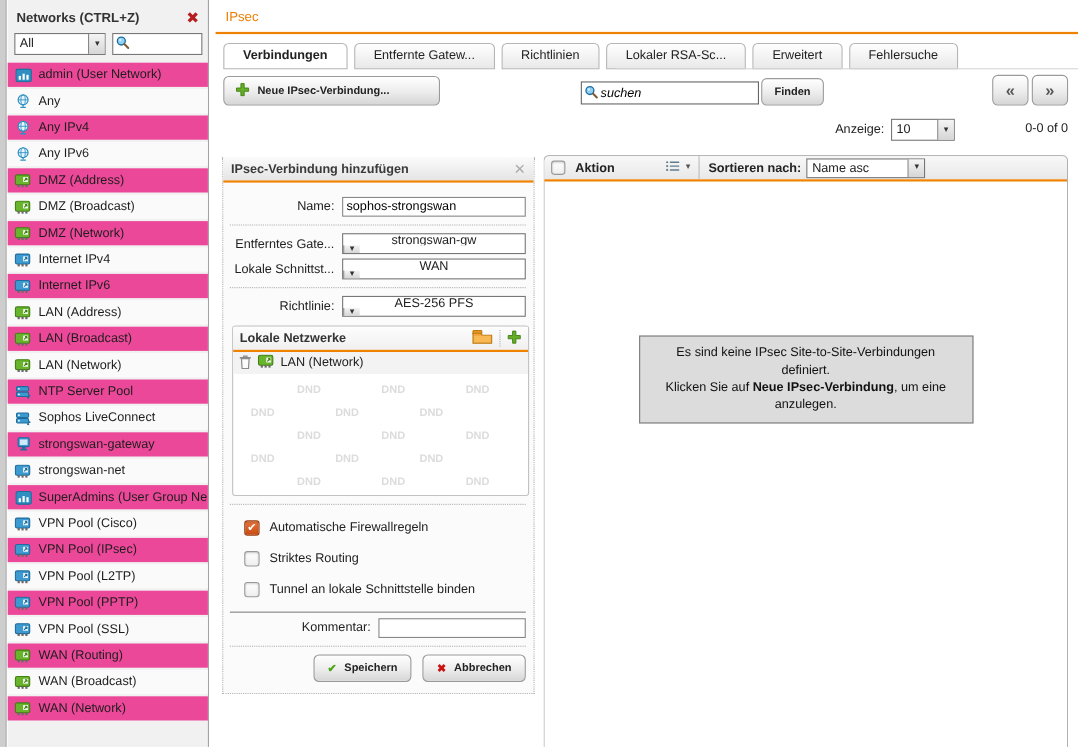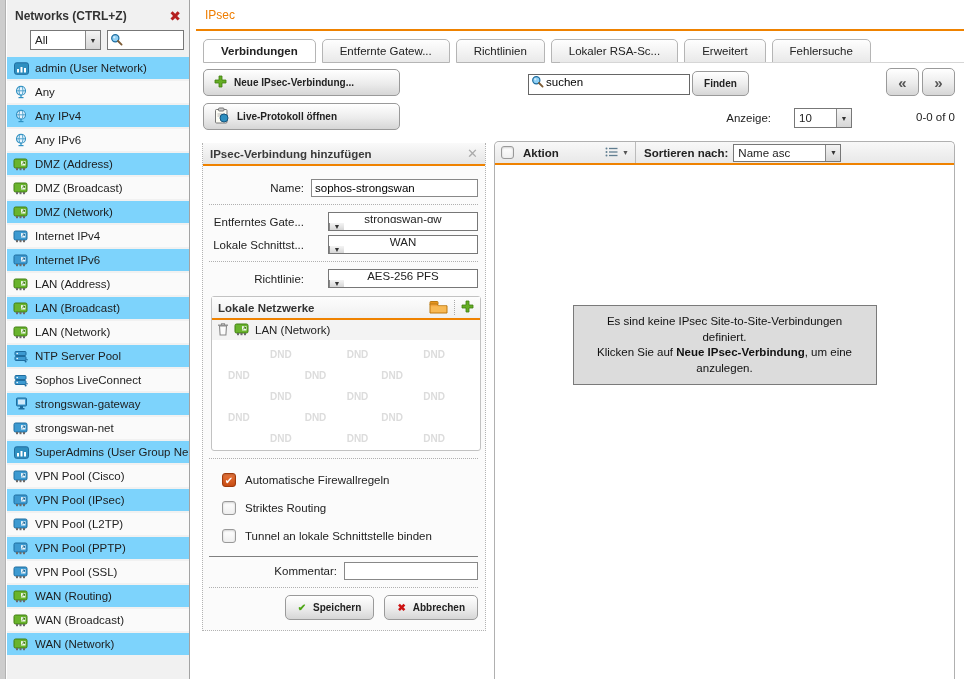--- a/index.html
+++ b/index.html
@@ -9,52 +9,52 @@
 
   
   .left-strip{position:absolute;left:0;top:0;width:6px;height:679px;background:#cdcdcd;border-right:1px solid #b2b2b2;}
 
   
   .sidebar{position:absolute;left:7px;top:0;width:183px;height:679px;background:#f1f1f1;border-right:1px solid #a3a3a3;}
   .sb-header{display:flex;align-items:center;padding:9px 8px 4px 8px;}
   .sb-title{font-weight:bold;font-size:12px;color:#333;flex:1;white-space:nowrap;}
   .sb-close{color:#b51f1f;font-weight:bold;font-size:14px;line-height:12px;cursor:pointer;}
   .sb-filter{display:flex;align-items:center;gap:6px;padding:3px 5px 4px 6px;}
-  .select{display:flex;align-items:center;height:20px;background:#fff;border:1px solid #777;margin-left:17px;}
+  .select{display:flex;align-items:center;height:20px;background:#fff;border:1px solid #777;}
   .select .sv{flex:1;padding:0 4px;white-space:nowrap;overflow:hidden;}
   .select .sa{width:15px;align-self:stretch;border-left:1px solid #888;background:linear-gradient(#f4f4f4,#d6d6d6);
               display:flex;align-items:center;justify-content:center;color:#333;font-size:7px;}
   .select .sa::after{content:"▼";}
   .all-select{width:88px;}
   .sb-search{display:flex;align-items:center;width:86px;height:20px;background:#fff;border:1px solid #777;padding-left:2px;}
   .sb-search input{border:none;outline:none;width:60px;font:inherit;background:transparent;}
   .net-list{margin-top:3px;}
   .net-item{height:22px;margin-bottom:2px;display:flex;align-items:center;gap:6px;padding-left:6px;
             white-space:nowrap;overflow:hidden;background:#fafafa;cursor:pointer;}
-  .net-item.alt{background:#7dd3fc;}
+  .net-item.alt{background:#ec4899;}
   .nicon{width:16px;display:inline-flex;justify-content:center;flex:0 0 16px;}
   .nlabel{color:#1d1d1d;}
 
   
-  .main{position:absolute;left:196px;top:0;right:16px;height:679px;background:#fff;}
+  .main{position:absolute;left:196px;top:0;right:0;height:679px;background:#fff;}
   .page-title{position:absolute;left:9px;top:8px;color:#ef7d00;font-size:12px;}
   .title-rule{position:absolute;left:0;right:0;top:29px;height:2px;background:#ef8200;}
   .tabs{position:absolute;left:7px;top:39px;display:flex;gap:6px;height:24px;}
   .tab{padding:0 17px;line-height:22px;border:1px solid #b5b5b5;border-radius:5px 5px 0 0;
        background:linear-gradient(#fefefe,#e9e9e9);cursor:pointer;color:#222;}
   .tab.active{background:#fff;font-weight:bold;}
   .pager-rule{position:absolute;left:364px;right:0;top:62px;height:1px;background:#d6d6d6;}
 
   .btn{display:inline-flex;align-items:center;justify-content:center;gap:7px;
        background:linear-gradient(#ffffff,#ececec 55%,#d6d6d6);border:1px solid #9a9a9a;border-radius:5px;
        font-weight:bold;font-size:10px;color:#222;cursor:pointer;}
   .new-btn{position:absolute;left:7px;top:69px;width:197px;height:27px;justify-content:flex-start;padding-left:10px;}
   .live-btn{position:absolute;left:7px;top:103px;width:197px;height:27px;justify-content:flex-start;padding-left:10px;}
   .search-box{position:absolute;left:332px;top:74px;width:162px;height:21px;background:#fff;border:1px solid #666;
-              display:flex;align-items:flex-start;padding-left:2px;}
+              display:flex;align-items:center;padding-left:2px;font-style:italic;}
   .search-box input{border:none;outline:none;flex:1;font:inherit;background:transparent;min-width:0;}
   .find-btn{position:absolute;left:496px;top:71px;width:57px;height:25px;}
   .pager{position:absolute;right:9px;top:68px;display:flex;gap:3px;}
   .pg{width:33px;height:28px;font-size:15px;color:#555;}
   .display-group{position:absolute;right:112px;top:108px;display:flex;align-items:center;gap:6px;}
   .display-select{width:58px;height:20px;}
   .range-text{position:absolute;right:9px;top:111px;}
 
   
   .form-panel{position:absolute;left:6px;top:143px;width:284px;background:#fbfbfb;
@@ -496,32 +496,20 @@
       </span>
       <input value="suchen" style="">
     </div>
     <button class="btn find-btn">Finden</button>
 
     <div class="pager">
       <button class="btn pg">«</button>
       <button class="btn pg">»</button>
     </div>
 
-    <button class="btn live-btn">
-      <span>
-        <svg width="16" height="17" viewBox="0 0 16 17">
-            <rect x="1.5" y="2.5" width="11.5" height="13.5" rx="1" fill="#fdfdf5" stroke="#777"></rect>
-            <rect x="4.5" y="1" width="5.5" height="3" rx="1" fill="#c9c9c9" stroke="#777"></rect>
-            <line x1="3.5" y1="7" x2="11" y2="7" stroke="#b5b5b5"></line>
-            <line x1="3.5" y1="9" x2="11" y2="9" stroke="#b5b5b5"></line>
-            <circle cx="10" cy="11" r="4" fill="#2e8fc0" stroke="#16567e"></circle>
-          </svg>
-      </span>
-      <span>Live-Protokoll öffnen</span>
-    </button>
 
     <div class="display-group">
       <span>Anzeige:</span>
       <div class="select display-select">
         <span class="sv">10</span>
         <span class="sa"></span>
       </div>
     </div>
     <div class="range-text">0-0 of 0</div>
 

